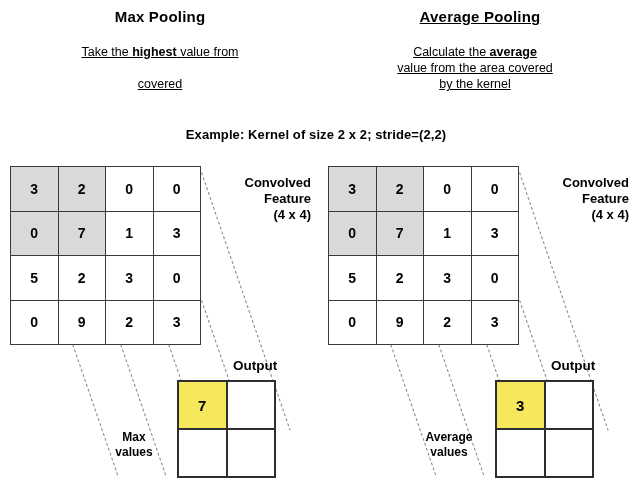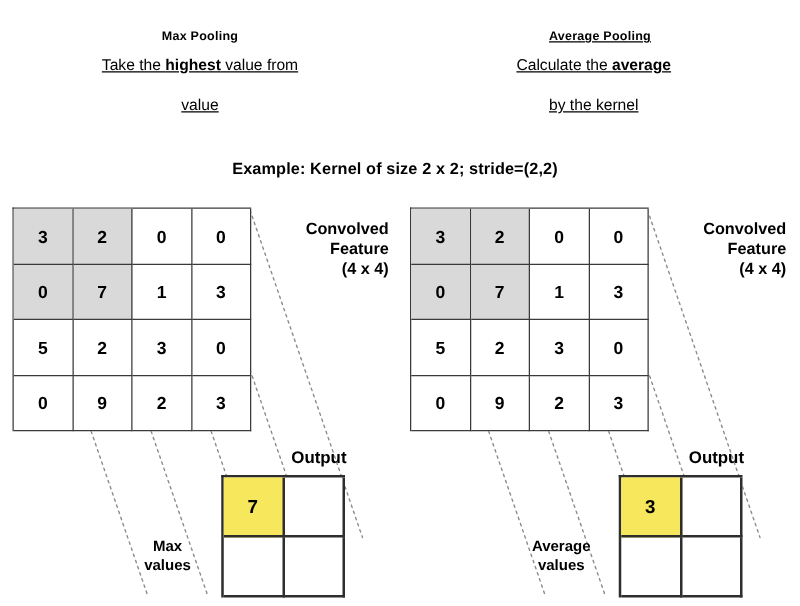--- a/index.html
+++ b/index.html
@@ -13,25 +13,24 @@
     position: relative;
     overflow: hidden;
     font-family: "Liberation Sans", sans-serif;
     color: #000000;
     -webkit-font-smoothing: antialiased;
   }
   .abs { position: absolute; }
 
   
   .panel-title {
-    font-size: 10px;
+    font-size: 15px;
     font-weight: bold;
     text-align: center;
     letter-spacing: 0.2px;
-    margin-top: 16px;
   }
   .panel-desc {
     font-size: 12.5px;
     line-height: 16px;
     text-align: center;
     text-decoration: underline;
   }
   .panel-desc b { font-weight: bold; }
 
   .example-line {
@@ -116,28 +115,28 @@
   }
 </style>
 </head>
 <body>
 
 <div class="abs panel-title" style="left:0px; top:8px; width:320px;">Max Pooling</div>
 
 <div class="abs panel-desc" style="left:30px; top:44px; width:260px;">
   <span>Take the </span><b>highest</b><span> value from</span><br>
   <br>
-  <span>value</span>
+  <span>covered</span>
 </div>
 
 <div class="abs panel-title" style="left:320px; top:8px; width:320px;text-decoration:underline;">Average Pooling</div>
 
 <div class="abs panel-desc" style="left:340px; top:44px; width:270px;">
   <span>Calculate the </span><b>average</b><span></span><br>
-  <br>
+  <span>value from the area covered</span><br>
   <span>by the kernel</span>
 </div>
 
 <div class="abs example-line" style="left:0px; top:127px; width:632px;">Example:  Kernel of size 2 x 2;  stride=(2,2)</div>
 
 <svg class="dots" style="left:0px; top:0px; width:640px; height:485px;" viewBox="0 0 640 485">
   <line x1="12" y1="168" x2="118" y2="476"></line>
   <line x1="60" y1="168" x2="166" y2="476"></line>
   <line x1="108" y1="168" x2="214" y2="476"></line>
   <line x1="156" y1="168" x2="262" y2="476"></line>

